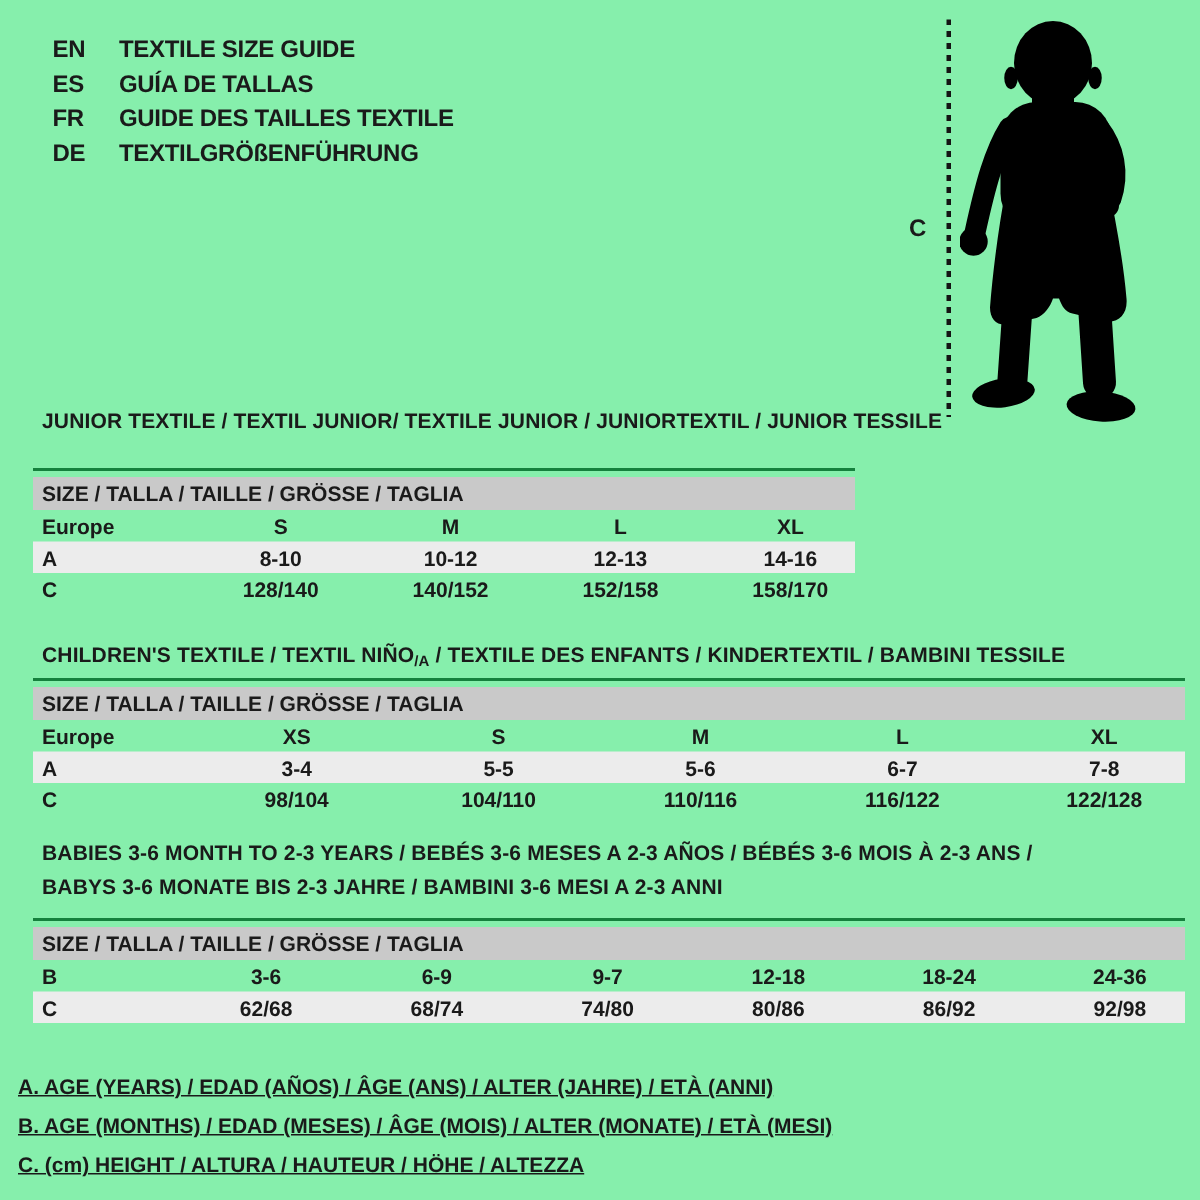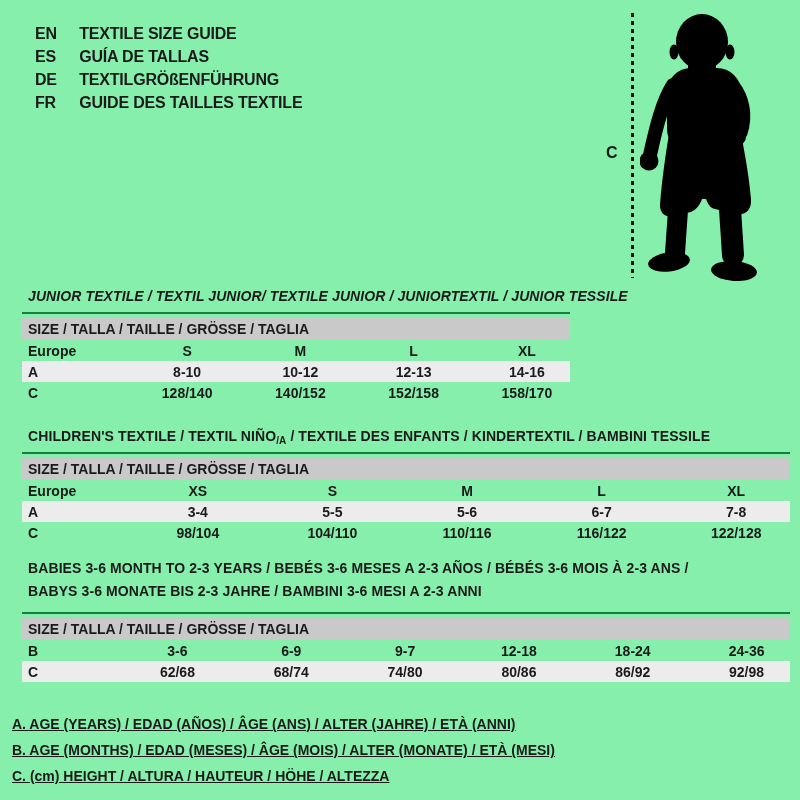--- a/index.html
+++ b/index.html
@@ -18,21 +18,21 @@
   
   .dash-line {
     position:absolute; left:631px; top:13px; width:3px; height:265px;
     background:repeating-linear-gradient(to bottom, #141414 0 4px, transparent 4px 8px);
   }
   .c-label { position:absolute; left:606px; top:144px; font-size:16px; }
   .baby-svg { position:absolute; left:640px; top:5px; }
 
   
   .tbl-title { position:absolute; left:28px; font-size:14px; letter-spacing:0.1px; white-space:nowrap; }
-  .t1-title { top:288px;font-style:italic; }
+  .t1-title { top:272px; }
   .t2-title { top:428px; }
   .t3-title { top:557px; line-height:23px; }
   .subsc { font-size:10px; vertical-align:-3px; }
 
   
   .size-table { position:absolute; left:22px; border-top:2px solid #15803d; padding-top:4px; }
   .t1 { top:312px; width:548px; }
   .t2 { top:452px; width:768px; }
   .t3 { top:612px; width:768px; }
   .band { height:22px; line-height:22px; background:#c9c9c9; padding-left:6px; font-size:14px; white-space:nowrap; }
@@ -56,26 +56,26 @@
   <section class="lang-block">
     <div class="lang-row">
       <span class="lang-code">EN</span>
       <span class="lang-title">TEXTILE SIZE GUIDE</span>
     </div>
     <div class="lang-row">
       <span class="lang-code">ES</span>
       <span class="lang-title">GUÍA DE TALLAS</span>
     </div>
     <div class="lang-row">
+      <span class="lang-code">FR</span>
+      <span class="lang-title">GUIDE DES TAILLES TEXTILE</span>
+    </div>
+    <div class="lang-row">
       <span class="lang-code">DE</span>
       <span class="lang-title">TEXTILGRÖßENFÜHRUNG</span>
-    </div>
-    <div class="lang-row">
-      <span class="lang-code">FR</span>
-      <span class="lang-title">GUIDE DES TAILLES TEXTILE</span>
     </div>
   </section>
 
   <div class="dash-line"></div>
   <div class="c-label">C</div>
   <svg class="baby-svg" width="125" height="285" viewBox="0 0 125 285" fill="#000" stroke="none">
     <ellipse cx="62" cy="37" rx="26" ry="28"></ellipse>
     <ellipse cx="34" cy="47" rx="4.5" ry="7.5"></ellipse>
     <ellipse cx="90" cy="47" rx="4.5" ry="7.5"></ellipse>
     <rect x="48" y="55" width="28" height="18"></rect>

